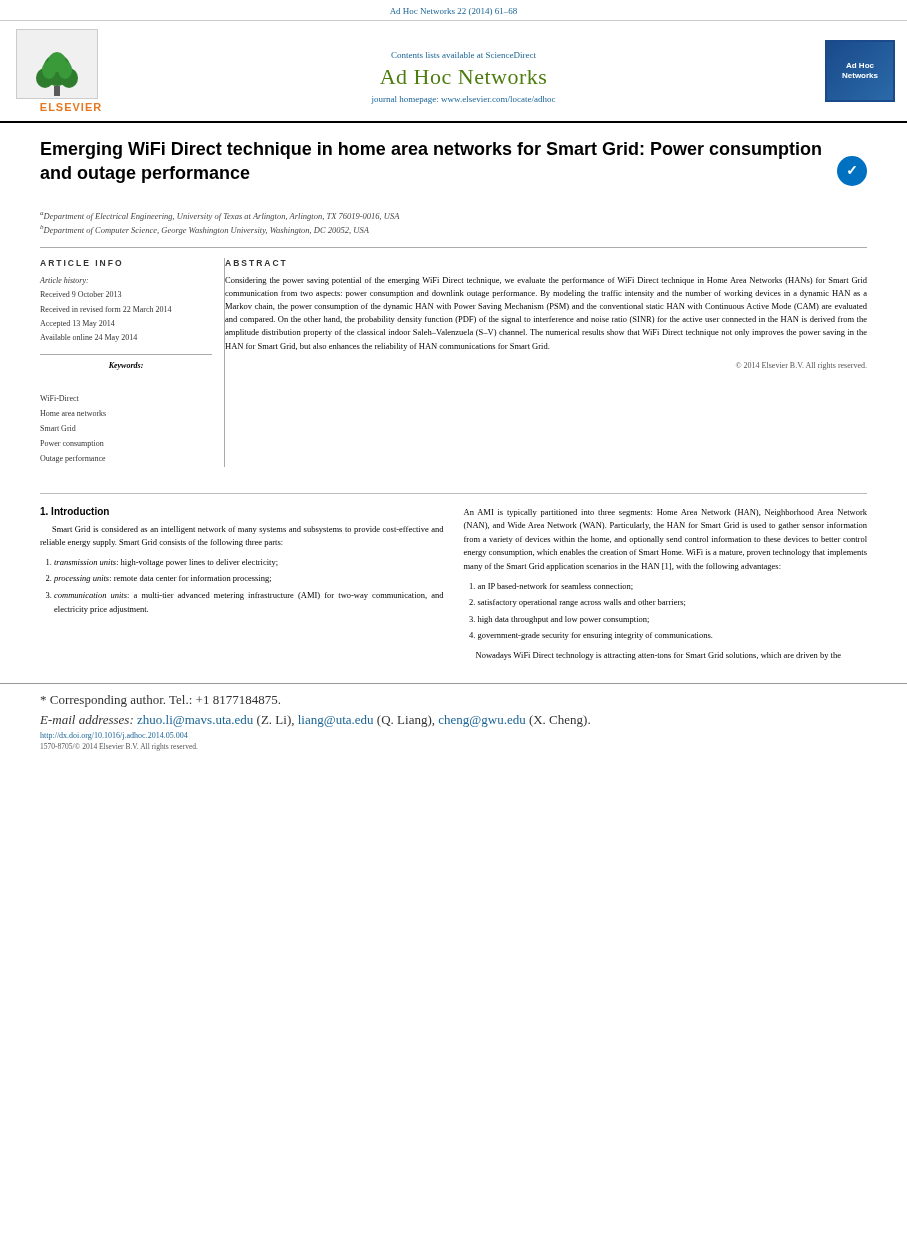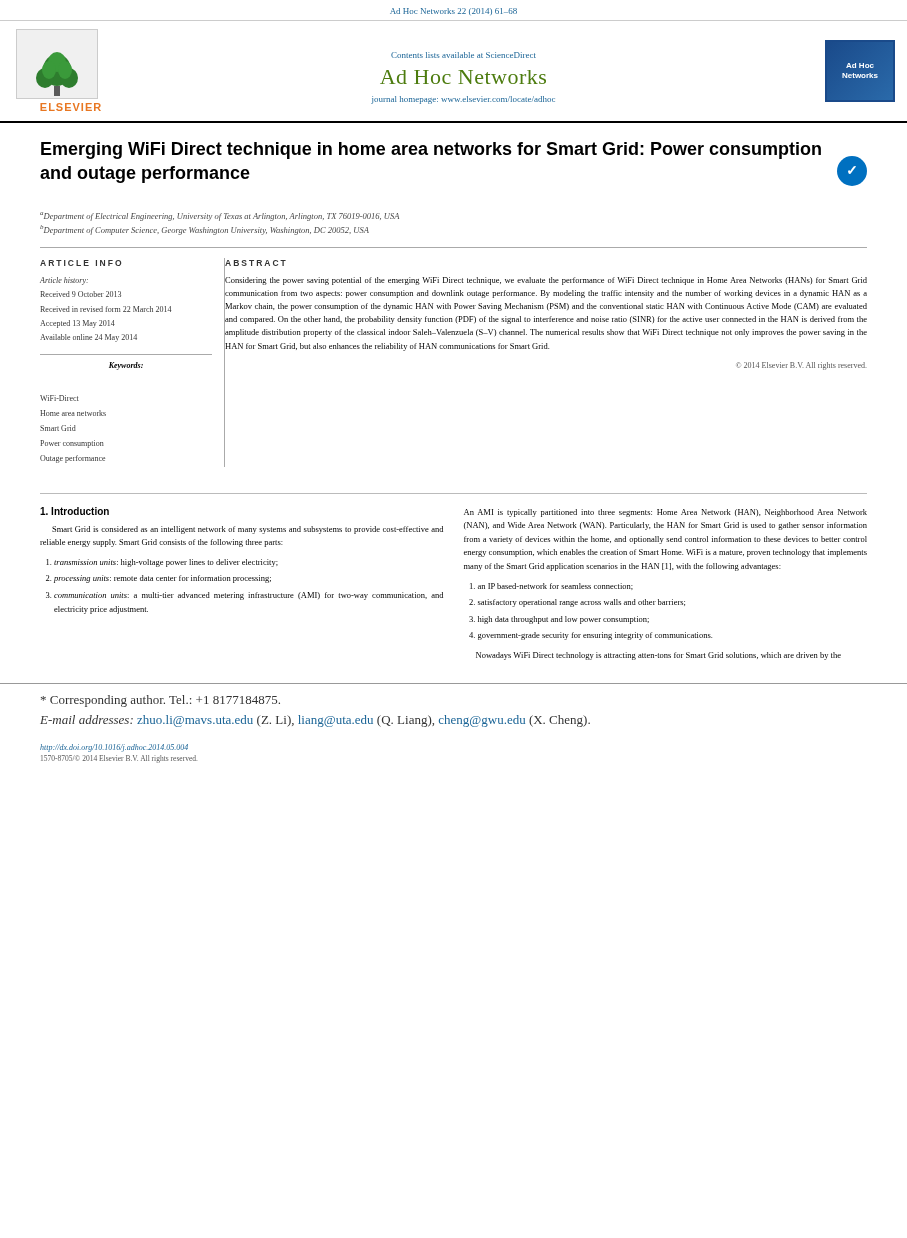--- a/index.html
+++ b/index.html
@@ -312,22 +312,21 @@
       color: #333;
       line-height: 1.6;
     }
     .footer-note a, .footer-link {
       color: #1a6496;
       text-decoration: none;
     }
     .doi-line {
       font-size: 8px;
       color: #1a6496;
-      margin-top: 12px;
-      font-style: italic;
+      margin-top: 0;
     }
     .rights-line {
       font-size: 7.5px;
       color: #555;
       margin-top: 2px;
     }
 
     
     .tree-svg {
       width: 60px;

